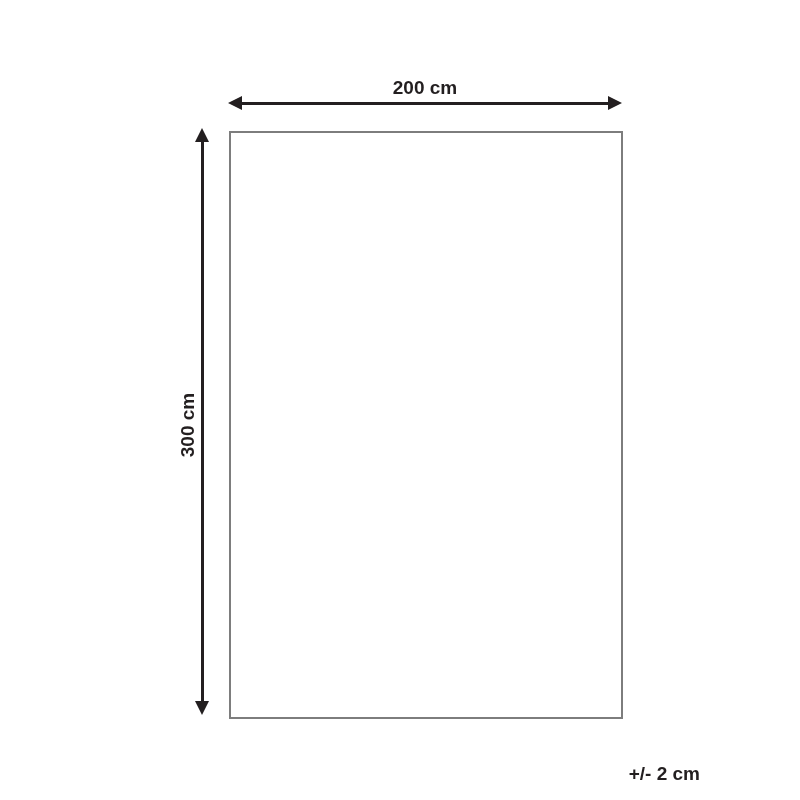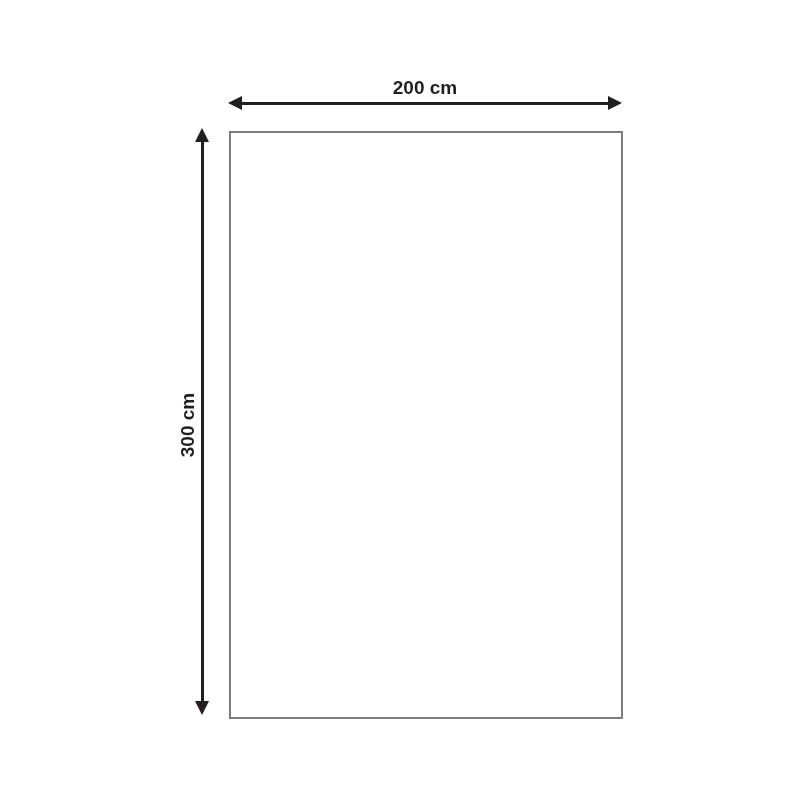--- a/index.html
+++ b/index.html
@@ -125,14 +125,15 @@
   <div class="dim-arrow-v">
     <div class="head-top"></div>
     <div class="shaft"></div>
     <div class="head-bottom"></div>
   </div>
 
   <div class="label width-label">200 cm</div>
 
   <div class="label height-label">300 cm</div>
 
+  <div class="label tolerance-label">+/- 2 cm</div>
 
 </div>
 
 </body></html>

